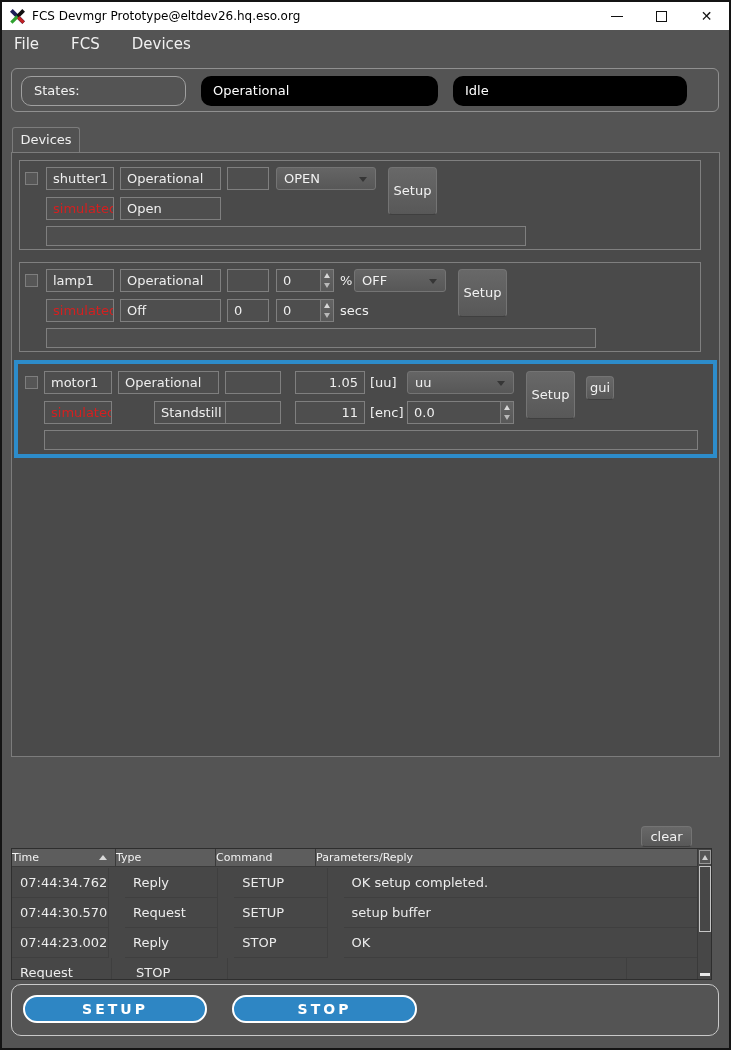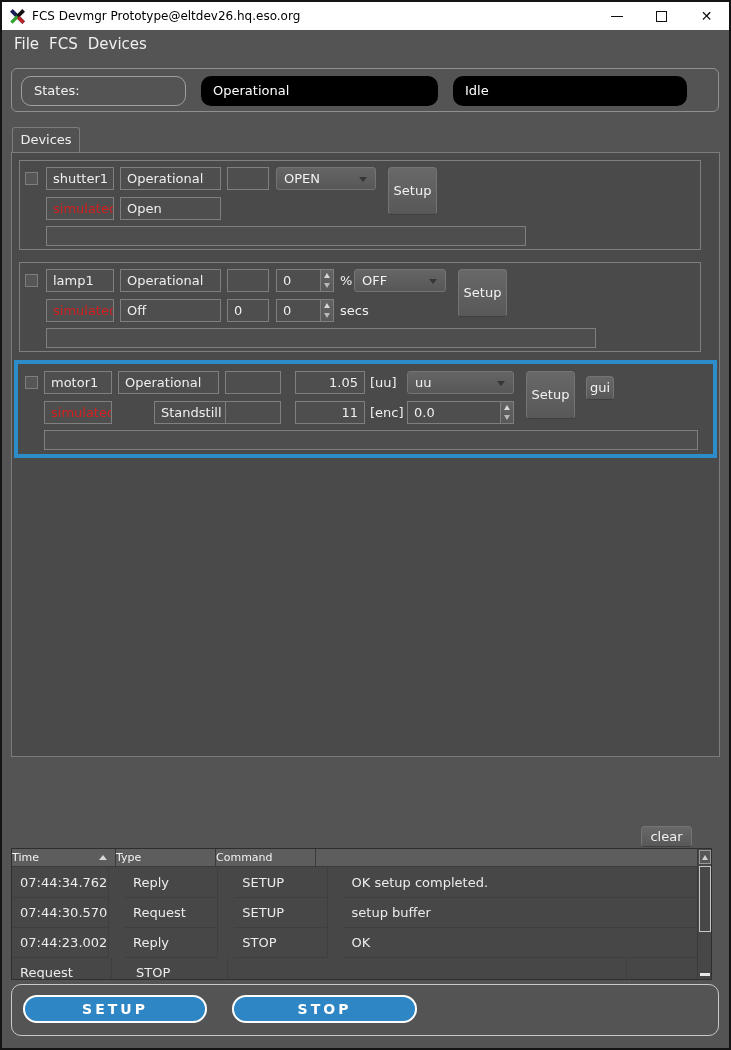--- a/index.html
+++ b/index.html
@@ -12,21 +12,21 @@
   .titlebar { position:absolute; left:2px; top:2px; width:727px; height:28px; background:#ffffff; color:#000; display:flex; align-items:center; }
   .app-icon { width:17px; height:17px; margin-left:7px; }
   .title-text { margin-left:6px; font-size:12px; color:#000; }
   .win-controls { margin-left:auto; display:flex; height:100%; }
   .win-btn { width:45px; height:100%; display:flex; align-items:center; justify-content:center; color:#111; font-size:13px; cursor:default; }
   .glyph-min { width:12px; height:0; border-top:1.5px solid #111; display:block; }
   .glyph-max { width:11px; height:11px; border:1.5px solid #111; display:block; }
   .glyph-close { font-size:14px; line-height:1; }
 
   
-  .menubar { position:absolute; left:2px; top:30px; width:727px; height:28px; background:#545454; display:flex; align-items:center; gap:10px; padding-left:12px; }
+  .menubar { position:absolute; left:2px; top:30px; width:727px; height:28px; background:#545454; display:flex; align-items:center; gap:32px; padding-left:12px; }
   .menu-item { color:#f0f0f0; font-size:15px; }
 
   
   .states-box { position:absolute; left:11px; top:68px; width:708px; height:44px; border:1px solid #909090; border-radius:6px; }
   .states-label { position:absolute; left:9px; top:7px; width:165px; height:30px; border:1px solid #a0a0a0; border-radius:10px; line-height:28px; padding-left:12px; color:#f2f2f2; }
   .state-pill { position:absolute; top:7px; height:30px; background:#000; border-radius:10px; line-height:30px; padding-left:12px; color:#fff; }
   .state-pill.p1 { left:189px; width:237px; }
   .state-pill.p2 { left:441px; width:234px; }
 
   
@@ -193,20 +193,21 @@
   <div class="btn clear-btn">clear</div>
 
   <div class="log-table">
     <div class="log-header">
       <div class="log-hcell c0">
         <span>Time</span>
         <span class="sort-asc"></span>
       </div>
       <div class="log-hcell c1"><span>Type</span></div>
       <div class="log-hcell c2"><span>Command</span></div>
+      <div class="log-hcell c3" style="border-right:none;"><span>Parameters/Reply</span></div>
     </div>
 
     <div class="log-row" style="top:19px;">
       <div class="log-cell c0">07:44:34.762</div>
       <div class="log-cell c1">Reply</div>
       <div class="log-cell c2">SETUP</div>
       <div class="log-cell c3">OK setup completed.</div>
     </div>
     <div class="log-row" style="top:49px;align-items:center;">
       <div class="log-cell c0">07:44:30.570</div>

